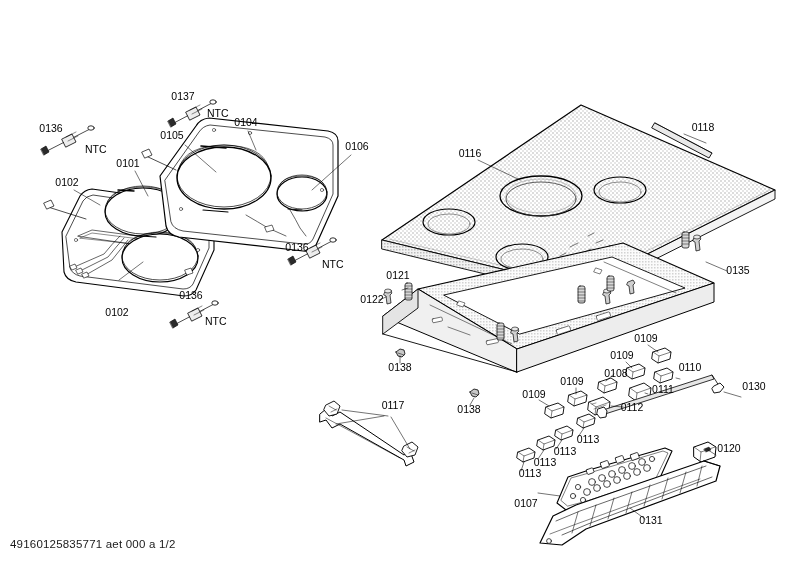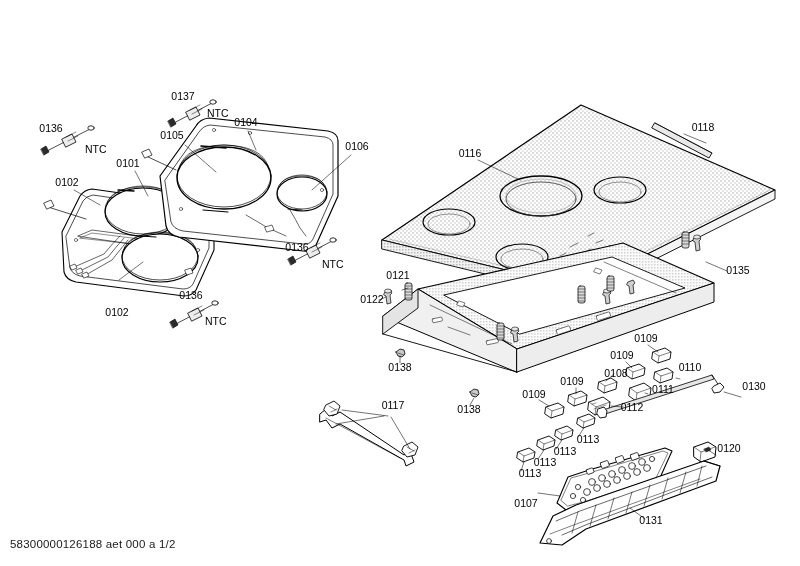--- a/index.html
+++ b/index.html
@@ -531,15 +531,15 @@
     <text class="lbl" x="530" y="477" text-anchor="middle">0113</text>
 
     <text class="lbl" x="754" y="390" text-anchor="middle">0130</text>
     <text class="lbl" x="729" y="452" text-anchor="middle">0120</text>
     <text class="lbl" x="526" y="507" text-anchor="middle">0107</text>
     <text class="lbl" x="651" y="524" text-anchor="middle">0131</text>
   </g>
 
 </svg>
 
-<div class="footer-text">58300000126188 aet 000 a 1/2</div>
+<div class="footer-text">49160125835771 aet 000 a 1/2</div>
 
 </div>
 
 </body></html>

